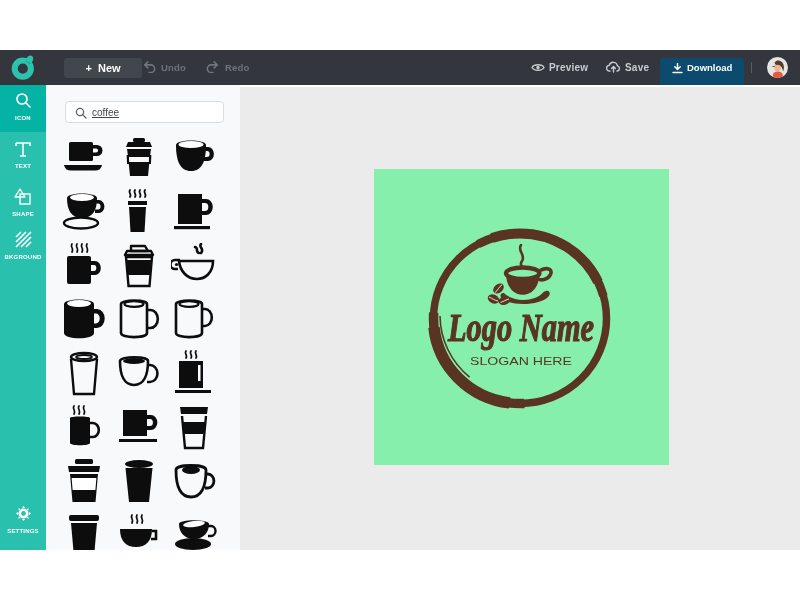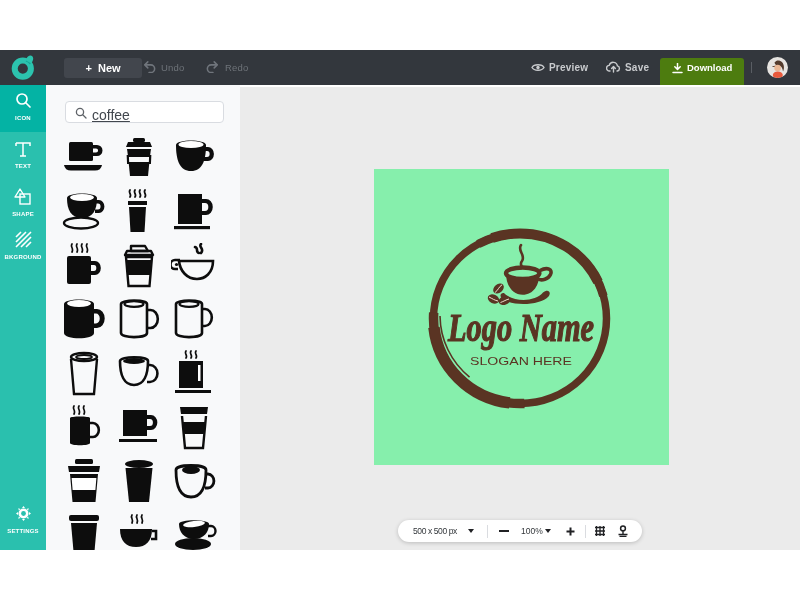--- a/index.html
+++ b/index.html
@@ -5,23 +5,23 @@
   * { margin:0; padding:0; box-sizing:border-box; }
   html,body { width:800px; height:600px; background:#fff; font-family:"Liberation Sans", sans-serif; overflow:hidden; }
   .abs { position:absolute; }
   #toolbar { position:absolute; left:0; top:50px; width:800px; height:35px; background:#33373d; }
   #sidebar { position:absolute; left:0; top:85px; width:46px; height:465px; background:#2ac0ae; }
   #panel   { position:absolute; left:46px; top:85px; width:194px; height:465px; background:#f8f9fa; overflow:hidden; }
   #canvas  { position:absolute; left:240px; top:85px; width:560px; height:465px; background:#ebebeb; border-top:2px solid #fff; }
   .sideitem { position:absolute; left:0; width:46px; text-align:center; color:#fff; }
   .sidelabel { font-size:6px; font-weight:bold; letter-spacing:0.2px; margin-top:2px; }
   #newbtn { position:absolute; left:64px; top:7.5px; width:78px; height:20px; background:#42464d; border-radius:3px; color:#fff; font-size:11px; font-weight:bold; text-align:center; line-height:20px; }
-  .tbgray { color:#6e7379; font-size:9.5px; letter-spacing:0.2px; font-weight:normal; position:absolute; top:12px; }
+  .tbgray { color:#6e7379; font-size:9.5px; letter-spacing:0.2px; font-weight:bold; position:absolute; top:12px; }
   .tblight { color:#c9cbce; font-size:10px; letter-spacing:0.2px; font-weight:bold; position:absolute; top:12px; }
-  #dlbtn { position:absolute; left:660px; top:7.5px; width:84px; height:36px; background:#4d7c0f; border-radius:3px; color:#fff; font-size:11px; font-weight:bold; }
+  #dlbtn { position:absolute; left:660px; top:7.5px; width:84px; height:36px; background:#0c4a6e; border-radius:3px; color:#fff; font-size:11px; font-weight:bold; }
   #searchbox { position:absolute; left:19px; top:16px; width:159px; height:22px; background:#fff; border:1px solid #d9dce1; border-radius:4px; }
   #grid { position:absolute; left:10px; top:45px; width:176px; }
   .cell { position:absolute; width:55px; height:54px; display:flex; align-items:center; justify-content:center; }
   #beige { position:absolute; left:134px; top:82px; width:295px; height:296px; background:#86efac; }
   #pill { position:absolute; left:158px; top:433px; width:244px; height:22px; background:#fff; border-radius:12px; box-shadow:0 1px 4px rgba(0,0,0,0.2); }
   .pilltxt { position:absolute; font-size:8.5px; color:#33373b; top:6px; }
   .caret { position:absolute; width:0; height:0; border-left:3.5px solid transparent; border-right:3.5px solid transparent; border-top:4.5px solid #202124; top:9px; }
   .pilldiv { position:absolute; width:1px; height:13px; background:#dadce0; top:4.5px; }
 </style>
 </head>
@@ -118,21 +118,21 @@
     <div class="sidelabel">SETTINGS</div>
   </div>
 </div>
 
 <div id="panel">
   <div id="searchbox">
     <svg class="abs" style="left:9px; top:5px;" width="12" height="12" viewBox="0 0 12 12">
         <circle cx="5" cy="5" r="3.6" fill="none" stroke="#5f6368" stroke-width="1.3"></circle>
         <path d="M8 8 L11 11" stroke="#5f6368" stroke-width="1.3" stroke-linecap="round"></path>
       </svg>
-    <span class="abs" style="left:26px; top:4.5px; font-size:14px; color:#42474e;text-decoration:underline;">coffee</span>
+    <span class="abs" style="left:26px; top:4.5px; font-size:10px; color:#42474e;text-decoration:underline;">coffee</span>
   </div>
   <div id="grid">
 <div class="cell" style="left:0px; top:0px;">
         <svg width="46" height="42" viewBox="0 0 46 42">
           <rect x="8" y="6" width="24" height="19" rx="1.5" fill="#0d0d0d"></rect>
           <path d="M32 9 h4 a4.5 4.5 0 0 1 0 11 h-4 v-3.4 h3 a1.6 1.6 0 0 0 0-4.2 h-3 Z" fill="#0d0d0d"></path>
           <path d="M3 29 H41 Q40 34.5 34 34.5 H10 Q4 34.5 3 29 Z" fill="#0d0d0d"></path>
         </svg>
       </div>
 <div class="cell" style="left:55px; top:0px;">
@@ -334,32 +334,13 @@
       </g>
       <g stroke="#f0e0d0" stroke-width="1" fill="none">
         <path d="M121 123.5 C124 121.5 125 117.5 128 115.8"></path>
         <path d="M115 128 C118 129.5 121 131.5 124 132"></path>
         <path d="M126.5 133.5 C129.5 132.5 132.5 130.5 135 130"></path>
       </g>
       <text x="147" y="172" text-anchor="middle" font-family="Liberation Serif" font-style="italic" font-weight="bold" font-size="40" fill="#5a3423" stroke="#5a3423" stroke-width="1.2" textLength="146" lengthAdjust="spacingAndGlyphs">Logo Name</text>
       <text x="147" y="195.5" text-anchor="middle" font-family="Liberation Sans" font-size="11.8" fill="#5a3423" textLength="102" lengthAdjust="spacingAndGlyphs">SLOGAN HERE</text>
     </svg>
   </div>
-  <div id="pill">
-    <span class="pilltxt" style="left:15px; letter-spacing:-0.4px;">500 x 500 px</span>
-    <div class="caret" style="left:69.5px;"></div>
-    <div class="pilldiv" style="left:89px;"></div>
-    <div class="abs" style="left:101px; top:10px; width:10px; height:2.2px; background:#202124;"></div>
-    <span class="pilltxt" style="left:123px;">100%</span>
-    <div class="caret" style="left:146.5px;"></div>
-    <svg class="abs" style="left:168px; top:7px;" width="9" height="9" viewBox="0 0 9 9">
-        <path d="M4.5 0.5 V8.5 M0.5 4.5 H8.5" stroke="#202124" stroke-width="2"></path>
-      </svg>
-    <div class="pilldiv" style="left:187px;"></div>
-    <svg class="abs" style="left:197px; top:6px;" width="10" height="10" viewBox="0 0 10 10">
-        <path d="M1.5 0 V10 M5 0 V10 M8.5 0 V10 M0 1.5 H10 M0 5 H10 M0 8.5 H10" stroke="#202124" stroke-width="1.3"></path>
-      </svg>
-    <svg class="abs" style="left:220px; top:5px;" width="10" height="12" viewBox="0 0 10 12">
-        <circle cx="5" cy="3.4" r="2.4" fill="none" stroke="#202124" stroke-width="1.5"></circle>
-        <path d="M5 5.8 V9 M0.5 9.5 H9.5 M1.5 11.4 H8.5" stroke="#202124" stroke-width="1.4"></path>
-      </svg>
-  </div>
 </div>
 
 </body></html>

